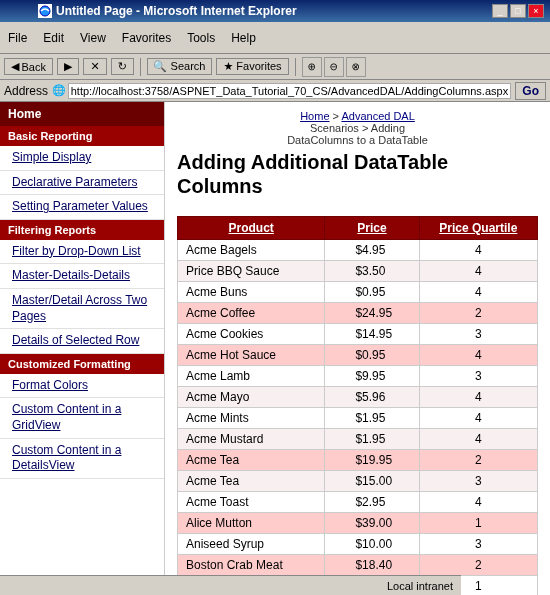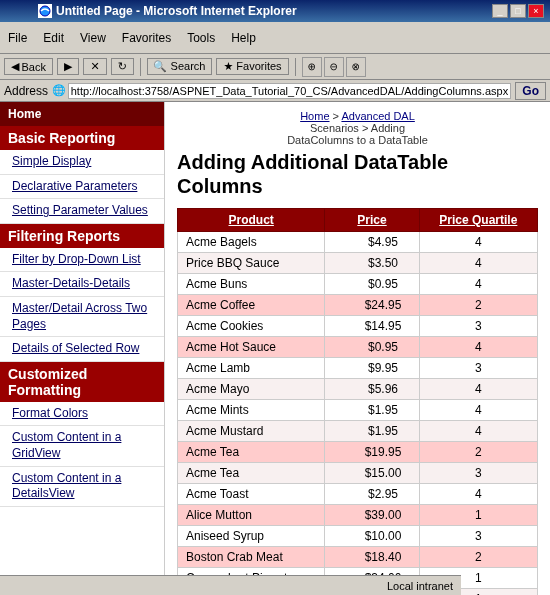--- a/index.html
+++ b/index.html
@@ -169,21 +169,21 @@
       color: white;
       padding: 5px 8px;
       font-weight: bold;
       font-size: 12px;
     }
     .sidebar-section-header {
       background: #990000;
       color: white;
       padding: 4px 8px;
       font-weight: bold;
-      font-size: 14px;
+      font-size: 11px;
       cursor: pointer;
     }
     .sidebar-item {
       padding: 4px 12px;
       color: #000060;
       text-decoration: underline;
       cursor: pointer;
       border-bottom: 1px solid #e0e0e0;
       font-size: 12px;
       line-height: 1.3;
@@ -210,21 +210,21 @@
     }
     .breadcrumb-current {
       color: #333;
     }
 
     
     .page-title {
       font-size: 20px;
       font-weight: bold;
       color: #000;
-      margin-bottom: 10px;
+      margin-bottom: 18px;
       line-height: 1.2;
     }
 
     
     .data-table {
       width: 100%;
       border-collapse: collapse;
       font-size: 12px;
     }
     .data-table th {
@@ -241,21 +241,21 @@
       border: 1px solid #ccc;
       color: #000;
     }
     .data-table tr:nth-child(even) td {
       background: #f8f0f0;
     }
     .data-table tr:nth-child(odd) td {
       background: #fff;
     }
     .data-table .price-col {
-      text-align: center;
+      text-align: left;
       padding-left: 30px;
     }
     .data-table .quartile-col {
       text-align: center;
     }
     .row-highlight td {
       background: #ffcccc !important;
     }
 
     

